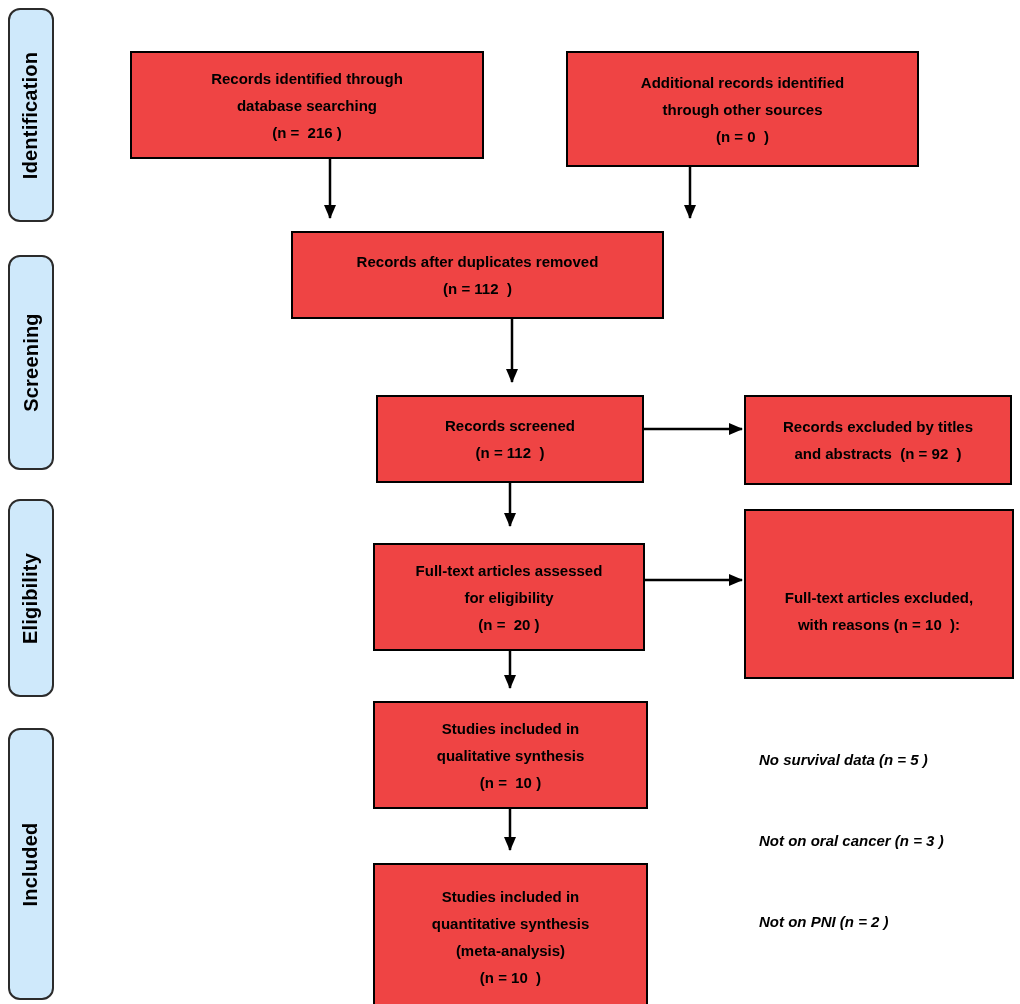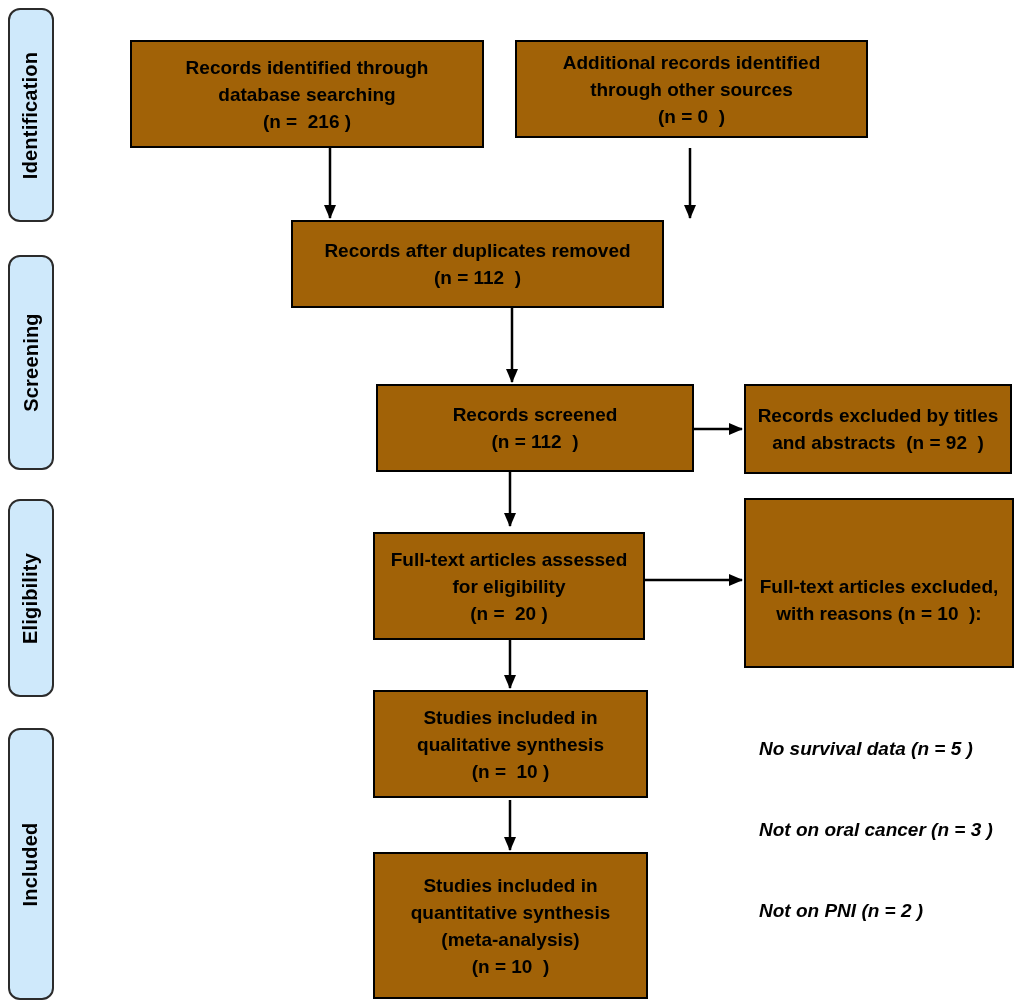--- a/index.html
+++ b/index.html
@@ -5,29 +5,29 @@
   html,body { margin:0; padding:0; background:#ffffff; }
   #canvas {
     position:relative; width:1020px; height:1004px;
     background:#ffffff; color:#000000;
     font-family:"Liberation Sans", sans-serif;
     overflow:hidden;
   }
   
   .box {
     position:absolute; box-sizing:border-box;
-    border:2px solid #000000; background:#a16207;
+    border:2px solid #000000; background:#ef4444;
     display:flex; align-items:center; justify-content:center;
-    text-align:center; font-size:19px; font-weight:600;
-    line-height:27px; white-space:pre-wrap;
+    text-align:center; font-size:15px; font-weight:600;
+    line-height:27px; white-space:pre-wrap;margin-top:11px;
   }
   #box-identified        { left:130px; top:40px;  width:354px; height:108px; }
-  #box-additional        { left:515px; top:40px;  width:353px; height:98px; }
+  #box-additional        { left:566px; top:40px;  width:353px; height:116px; }
   #box-duplicates        { left:291px; top:220px; width:373px; height:88px;  }
-  #box-screened          { left:376px; top:384px; width:318px; height:88px;  }
+  #box-screened          { left:376px; top:384px; width:268px; height:88px;  }
   #box-excluded-titles   { left:744px; top:384px; width:268px; height:90px;  }
   #box-fulltext          { left:373px; top:532px; width:272px; height:108px; }
   #box-fulltext-excluded { left:744px; top:498px; width:270px; height:170px;
                            display:block; padding:19px 8px 0 8px; }
   #box-qualitative       { left:373px; top:690px; width:275px; height:108px; }
   #box-quantitative      { left:373px; top:852px; width:275px; height:147px; }
 
   #box-fulltext-excluded .excl-title { text-align:center; white-space:pre-wrap; }
   #box-fulltext-excluded .reasons    { text-align:left; padding-left:5px; }
   .reason { white-space:pre-wrap;font-style:italic; }

